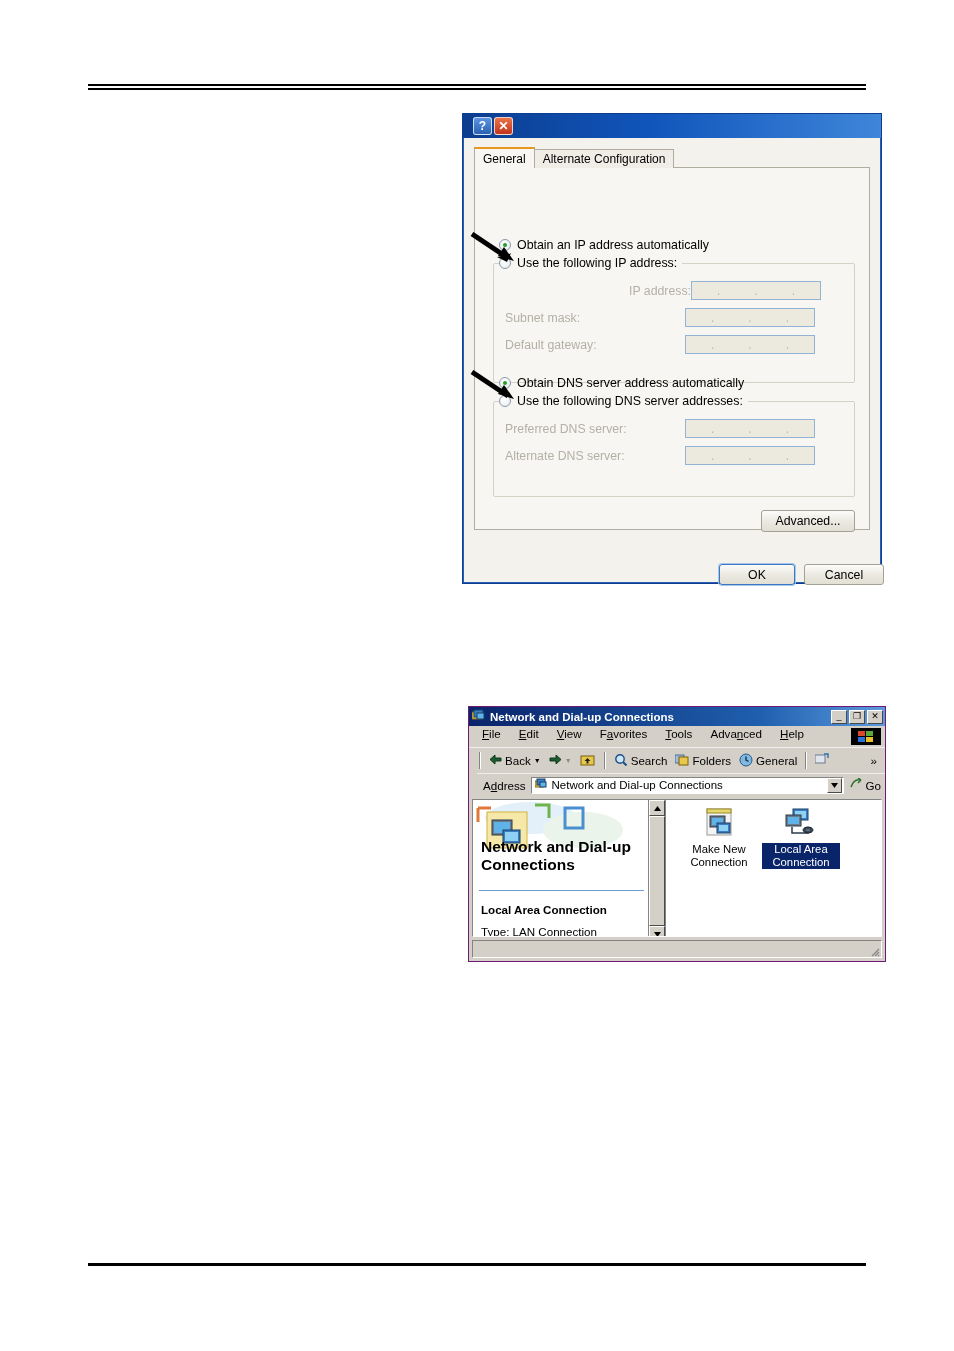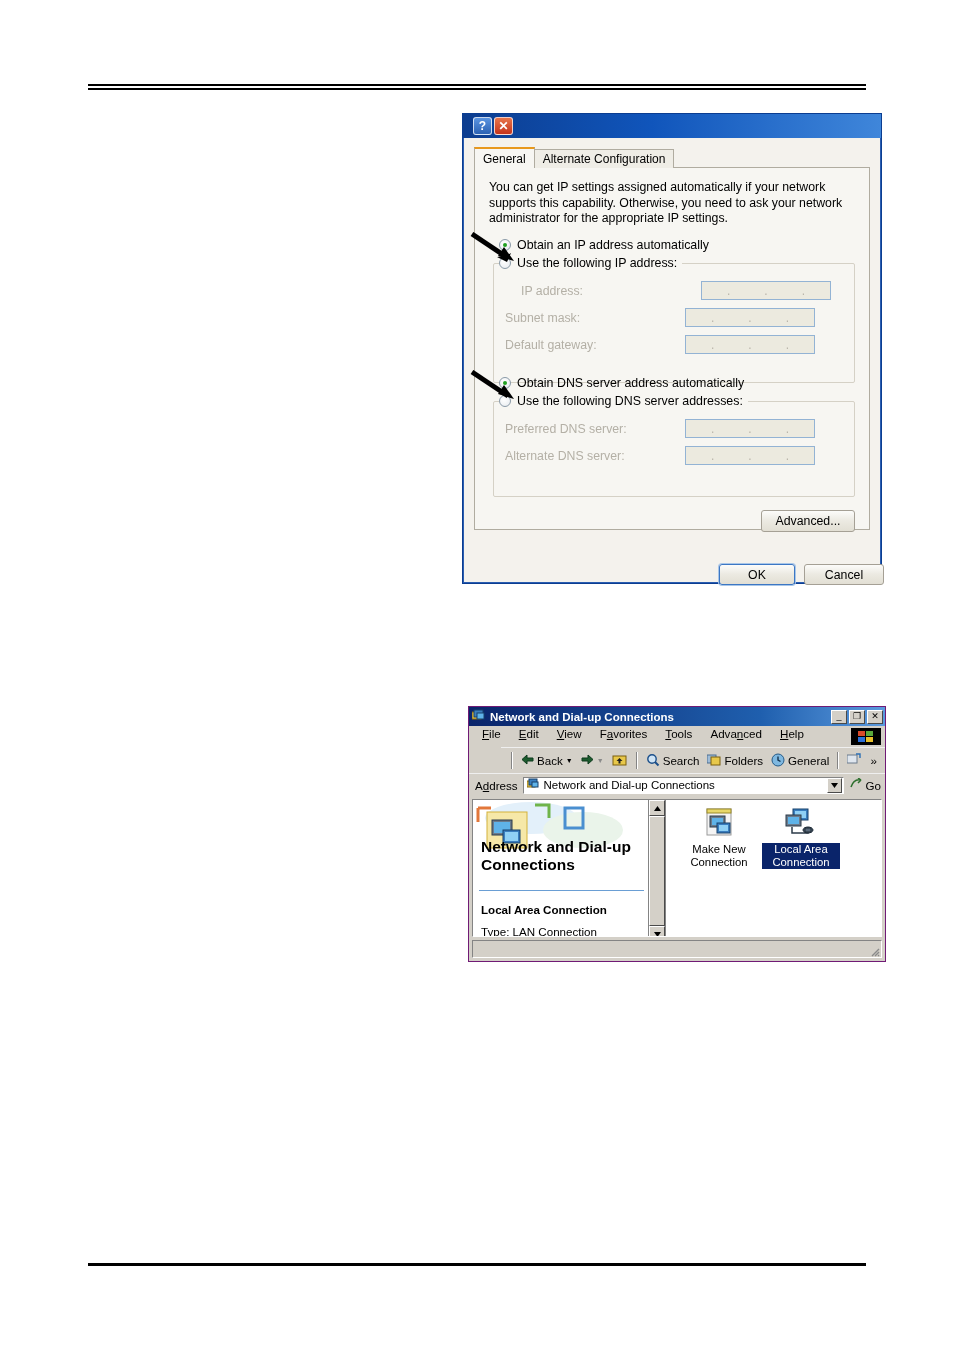--- a/index.html
+++ b/index.html
@@ -278,21 +278,20 @@
     justify-content: center;
   }
   .exp-toolbar {
     height: 25px;
     background: #d4d0c8;
     display: flex;
     align-items: center;
     padding-left: 6px;
     font-size: 11.6px;
     border-top: 1px solid #efefef;
-    margin-left: 32px;
   }
   .tb-btn {
     display: flex;
     align-items: center;
     padding: 1px 4px;
     color: #000;
     white-space: nowrap;
     gap: 3px;
   }
   .tb-sep {
@@ -302,20 +301,21 @@
     margin: 0 4px;
   }
   .exp-addressbar {
     height: 22px;
     background: #d4d0c8;
     display: flex;
     align-items: center;
     padding-left: 6px;
     font-size: 11.6px;
     border-top: 1px solid #efefef;
+    margin-left: 8px;
   }
   .addr-input {
     flex: 1;
     height: 17px;
     background: #fff;
     border: 1px solid;
     border-color: #848484 #fff #fff #848484;
     margin: 0 2px 0 5px;
     display: flex;
     align-items: center;
@@ -467,35 +467,34 @@
 
   <div class="dlg-body">
 
     <div class="tabstrip">
       <div class="tab active">General</div>
       <div class="tab">Alternate Configuration</div>
     </div>
 
     <div class="tab-panel">
 
-      <div class="intro-text">You can get IP settings assigned automatically if your network supports this capability. Otherwise, you need to ask your network administrator for the appropriate IP settings.</div>
 
       <div class="radio-row" style="left:24px; top:70px;">
         <span class="radio checked"></span>
         <span>Obtain an IP address automatically</span>
       </div>
 
       <div class="groupbox" style="left:18px; top:95px; right:14px; height:120px;"></div>
 
       <div class="radio-row" style="left:24px; top:88px; background:#f7f6f2; padding-right:5px;">
         <span class="radio"></span>
         <span>Use the following IP address:</span>
       </div>
 
-      <div class="field-row" style="left:46px; top:113px;">
+      <div class="field-row" style="left:36px; top:113px;text-align:right;">
         <span class="field-label">IP address:</span>
         <span class="ipbox">
           <span class="ipdot">.</span>
           <span class="ipdot">.</span>
           <span class="ipdot">.</span>
         </span>
       </div>
       <div class="field-row" style="left:30px; top:140px;">
         <span class="field-label">Subnet mask:</span>
         <span class="ipbox">

